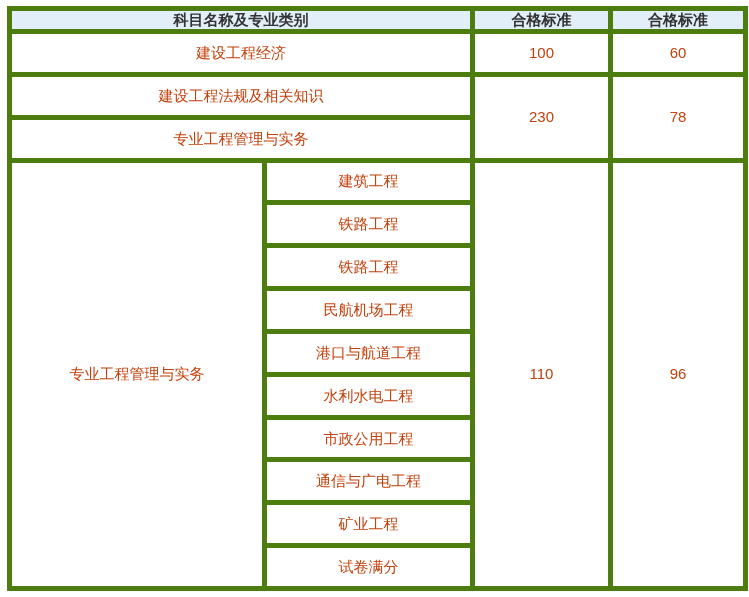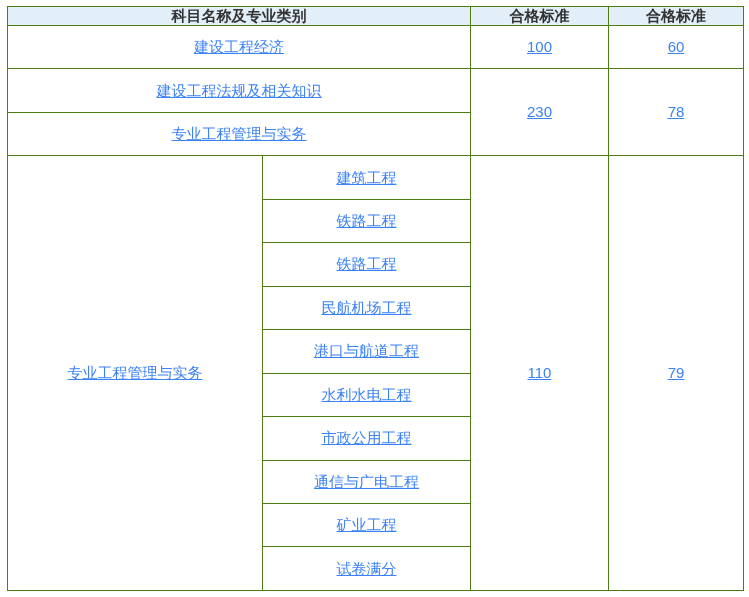--- a/index.html
+++ b/index.html
@@ -15,39 +15,38 @@
   }
   table.score-table {
     border-collapse: collapse;
     table-layout: fixed;
     margin: 6px 0 0 7px;
     width: 736px;
     height: 585px;
   }
   table.score-table th,
   table.score-table td {
-    border: 1px solid #4d7c0f;
+    border: 5px solid #4d7c0f;
     text-align: center;
     vertical-align: middle;
     padding: 0;
     font-size: 15px;
     line-height: 1.2;
     overflow: hidden;
     white-space: nowrap;
   }
   table.score-table th {
     background: #e2eef8;
     color: #333333;
     font-weight: bold;
   }
   table.score-table td {
     background: #ffffff;
-    color: #3b82f6;
+    color: #c2410c;
     font-weight: normal;
-    text-decoration: underline;
   }
   col.c-subject   { width: 255px; }
   col.c-specialty { width: 208px; }
   col.c-full      { width: 138px; }
   col.c-pass      { width: 135px; }
 </style>
 </head>
 <body>
 
 <table class="score-table">
@@ -75,21 +74,21 @@
       <td rowspan="2">230</td>
       <td rowspan="2">78</td>
     </tr>
     <tr>
       <td colspan="2">专业工程管理与实务</td>
     </tr>
     <tr>
       <td rowspan="10">专业工程管理与实务</td>
       <td>建筑工程</td>
       <td rowspan="10">110</td>
-      <td rowspan="10">79</td>
+      <td rowspan="10">96</td>
     </tr>
     <tr>
       <td>铁路工程</td>
     </tr>
     <tr>
       <td>铁路工程</td>
     </tr>
     <tr>
       <td>民航机场工程</td>
     </tr>

